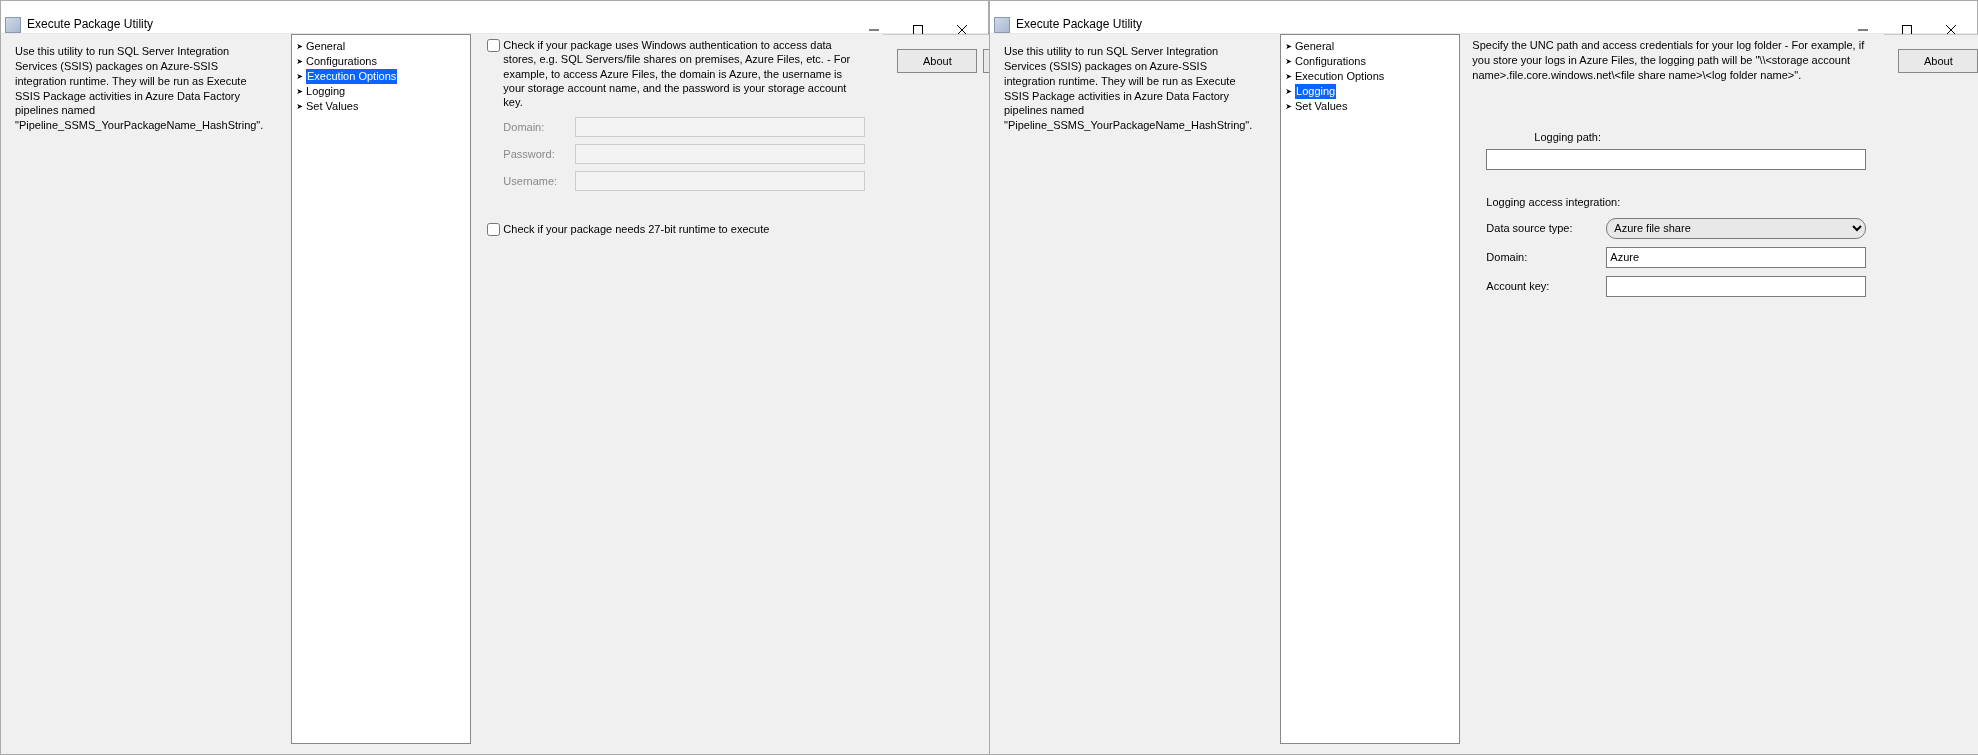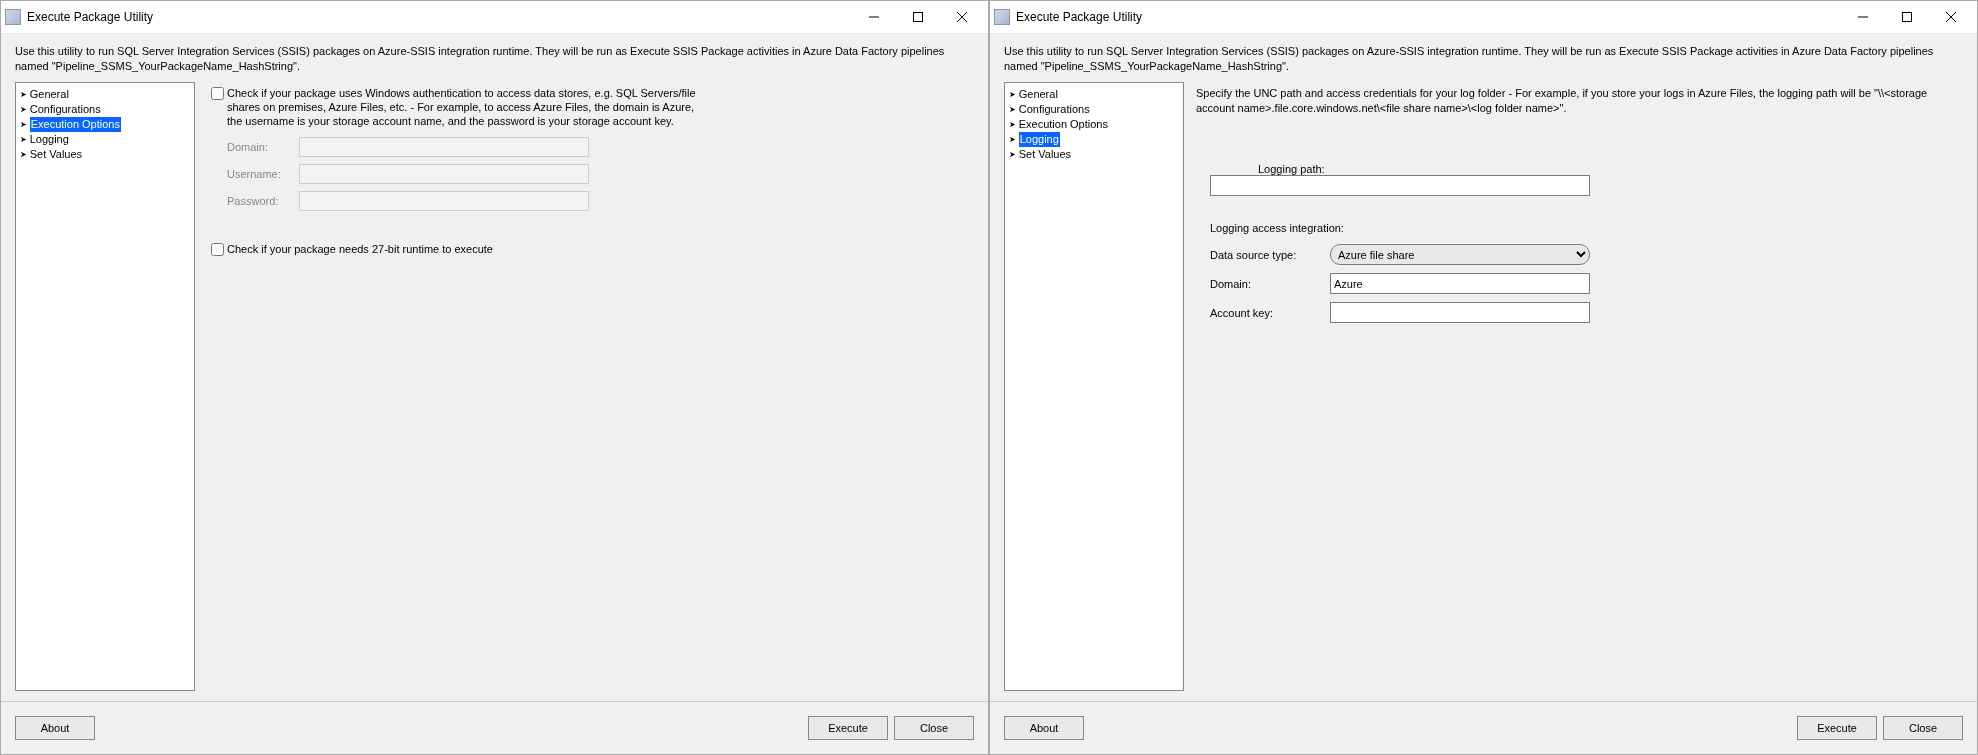--- a/index.html
+++ b/index.html
@@ -18,21 +18,20 @@
     width: 989px;
     height: 755px;
     border: 1px solid #aaa;
     display: flex;
     flex-direction: column;
     background: #ffffff;
   }
   .titlebar {
     height: 28px;
     display: flex;
-    align-items: center;
     padding: 16px 4px;
     background: #ffffff;
     border-bottom: 1px solid #e8e8e8;
   }
   .titlebar-icon {
     width: 16px;
     height: 16px;
     margin-right: 6px;
     background: linear-gradient(135deg,#d0d8e8,#a8b8d0);
     border: 1px solid #8898b0;
@@ -51,21 +50,21 @@
     display: flex;
     align-items: center;
     justify-content: center;
     font-size: 10px;
     cursor: default;
   }
   .win-btn svg { width: 10px; height: 10px; }
   .body-area {
     flex: 1;
     display: flex;
-    flex-direction: column;
+    flex-direction: row;
     background: #f0f0f0;
   }
   .intro {
     padding: 10px 14px 8px 14px;
     font-size: 11px;
     line-height: 1.35;
   }
   .main-split {
     flex: 1;
     display: flex;
@@ -135,21 +134,21 @@
   }
   .field-input-disabled {
     width: 290px;
     height: 20px;
     border: 1px solid #ccc;
     background: #f3f3f3;
   }
   .log-group {
     margin: 48px 0 0 14px;
   }
-  .lbl-top { margin-bottom: 0; padding-left: 48px; }
+  .lbl-top { margin-bottom: 6px; padding-left: 48px; }
   .log-input {
     width: 380px;
     height: 21px;
     border: 1px solid #7a7a7a;
     background: #ffffff;
     padding: 0 3px;
     font-size: 11px;
   }
   .sec-label {
     margin: 26px 0 10px 0;
@@ -250,25 +249,25 @@
         <div class="checkbox-row">
           <input type="checkbox" style="">
           <div class="checkbox-text">Check if your package uses Windows authentication to access data stores, e.g. SQL Servers/file shares on premises, Azure Files, etc. - For example, to access Azure Files, the domain is Azure, the username is your storage account name, and the password is your storage account key.</div>
         </div>
         <div class="field-group">
           <div class="field-row">
             <div class="field-label">Domain:</div>
             <div class="field-input-disabled"></div>
           </div>
           <div class="field-row">
+            <div class="field-label">Password:</div>
+            <div class="field-input-disabled"></div>
+          </div>
+          <div class="field-row">
             <div class="field-label">Username:</div>
-            <div class="field-input-disabled"></div>
-          </div>
-          <div class="field-row">
-            <div class="field-label">Password:</div>
             <div class="field-input-disabled"></div>
           </div>
         </div>
         <div class="gap32"></div>
         <div class="checkbox-row">
           <input type="checkbox" style="">
           <div class="checkbox-text">Check if your package needs 27-bit runtime to execute</div>
         </div>
       </div>
     </div>

